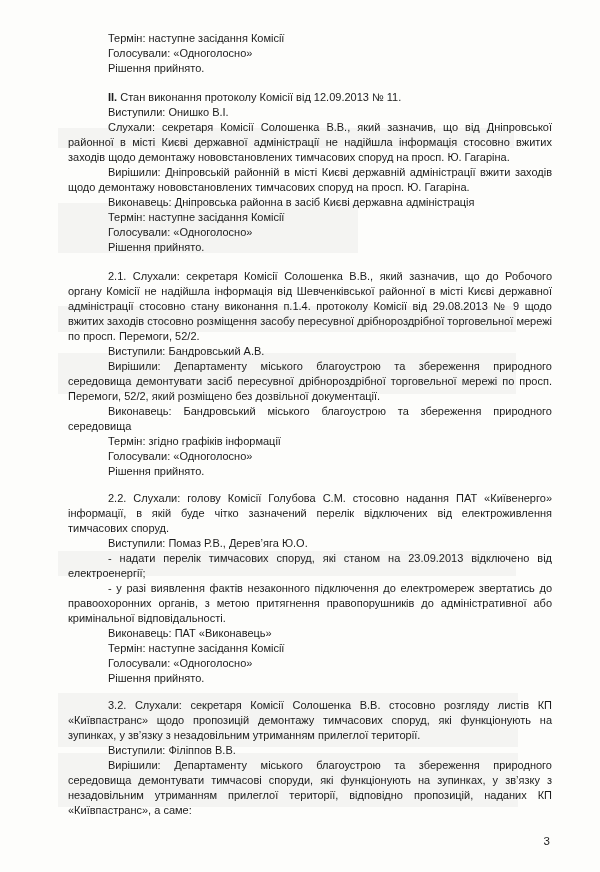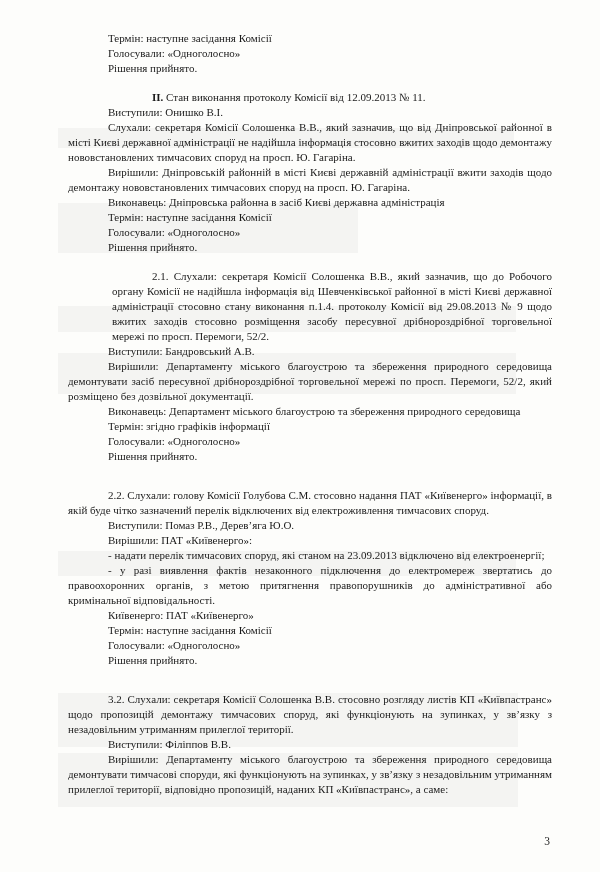--- a/index.html
+++ b/index.html
@@ -2,36 +2,36 @@
 <html lang="uk"><head>
 <meta charset="utf-8">
 <style>
   * { margin: 0; padding: 0; box-sizing: border-box; }
   html, body { background: #ffffff; }
   .page {
     position: relative;
     width: 600px;
     height: 872px;
     background: #fdfdfb;
-    font-family: Liberation Serif, serif;
+    font-family: Liberation Sans, sans-serif;
     font-size: 11px;
     line-height: 15px;
     color: #1b1b1b;
     overflow: hidden;
   }
   .content {
     position: absolute;
     left: 68px;
     top: 31px;
     width: 484px;
     text-align: justify;
   }
   p.para { text-indent: 40px; margin: 0; }
-  p.gap { margin-top: 14px; margin-left: 44px; }
-  p.gap-sm { margin-top: 24px; }
+  p.gap { margin-top: 14px; }
+  p.gap-sm { margin-top: 12px; }
   .section-num { font-weight: bold; }
   .page-number {
     position: absolute;
     top: 834px;
     right: 50px;
     font-size: 11.5px;
     color: #222;
   }
   
   .wash {
@@ -64,31 +64,30 @@
     <p class="para">Слухали: секретаря Комісії Солошенка В.В., який зазначив, що від Дніпровської районної в місті Києві державної адміністрації не надійшла інформація стосовно вжитих заходів щодо демонтажу нововстановлених тимчасових споруд на просп. Ю. Гагаріна.</p>
     <p class="para">Вирішили: Дніпровській районній в місті Києві державній адміністрації вжити заходів щодо демонтажу нововстановлених тимчасових споруд на просп. Ю. Гагаріна.</p>
     <p class="para">Виконавець: Дніпровська районна в засіб Києві державна адміністрація</p>
     <p class="para">Термін: наступне засідання Комісії</p>
     <p class="para">Голосували: «Одноголосно»</p>
     <p class="para">Рішення прийнято.</p>
 
     <p class="para gap">2.1. Слухали: секретаря Комісії Солошенка В.В., який зазначив, що до Робочого органу Комісії не надійшла інформація від Шевченківської районної в місті Києві державної адміністрації стосовно стану виконання п.1.4. протоколу Комісії від 29.08.2013 № 9 щодо вжитих заходів стосовно розміщення засобу пересувної дрібнороздрібної торговельної мережі по просп. Перемоги, 52/2.</p>
     <p class="para">Виступили: Бандровський А.В.</p>
     <p class="para">Вирішили: Департаменту міського благоустрою та збереження природного середовища демонтувати засіб пересувної дрібнороздрібної торговельної мережі по просп. Перемоги, 52/2, який розміщено без дозвільної документації.</p>
-    <p class="para">Виконавець: Департамент міського благоустрою та збереження природного середовища</p>
+    <p class="para">Виконавець: Бандровський міського благоустрою та збереження природного середовища</p>
     <p class="para">Термін: згідно графіків інформації</p>
     <p class="para">Голосували: «Одноголосно»</p>
     <p class="para">Рішення прийнято.</p>
 
     <p class="para gap-sm">2.2. Слухали: голову Комісії Голубова С.М. стосовно надання ПАТ «Київенерго» інформації, в якій буде чітко зазначений перелік відключених від електроживлення тимчасових споруд.</p>
     <p class="para">Виступили: Помаз Р.В., Дерев’яга Ю.О.</p>
-    <p class="para">Вирішили: ПАТ «Київенерго»:</p>
     <p class="para">- надати перелік тимчасових споруд, які станом на 23.09.2013 відключено від електроенергії;</p>
     <p class="para">- у разі виявлення фактів незаконного підключення до електромереж звертатись до правоохоронних органів, з метою притягнення правопорушників до адміністративної або кримінальної відповідальності.</p>
-    <p class="para">Київенерго: ПАТ «Київенерго»</p>
+    <p class="para">Виконавець: ПАТ «Виконавець»</p>
     <p class="para">Термін: наступне засідання Комісії</p>
     <p class="para">Голосували: «Одноголосно»</p>
     <p class="para">Рішення прийнято.</p>
 
     <p class="para gap-sm">3.2. Слухали: секретаря Комісії Солошенка В.В. стосовно розгляду листів КП «Київпастранс» щодо пропозицій демонтажу тимчасових споруд, які функціонують на зупинках, у зв’язку з незадовільним утриманням прилеглої території.</p>
     <p class="para">Виступили: Філіппов В.В.</p>
     <p class="para">Вирішили: Департаменту міського благоустрою та збереження природного середовища демонтувати тимчасові споруди, які функціонують на зупинках, у зв’язку з незадовільним утриманням прилеглої території, відповідно пропозицій, наданих КП «Київпастранс», а саме:</p>
   </div>
 
   <div class="page-number">3</div>

